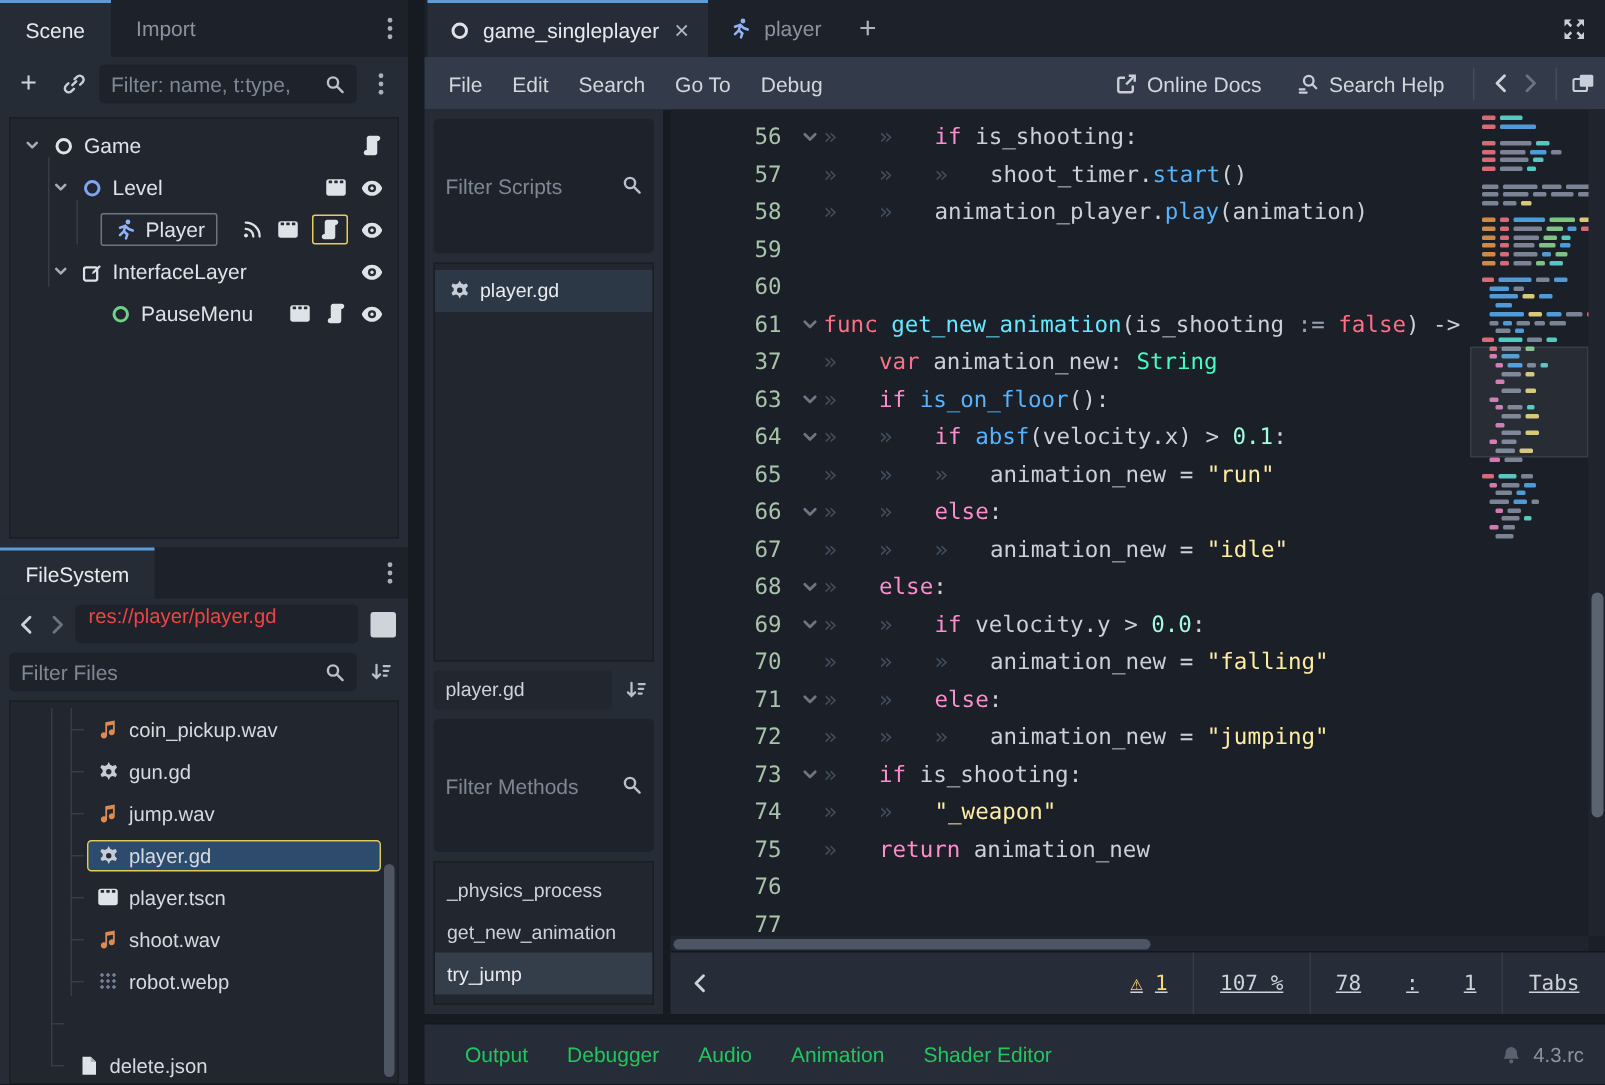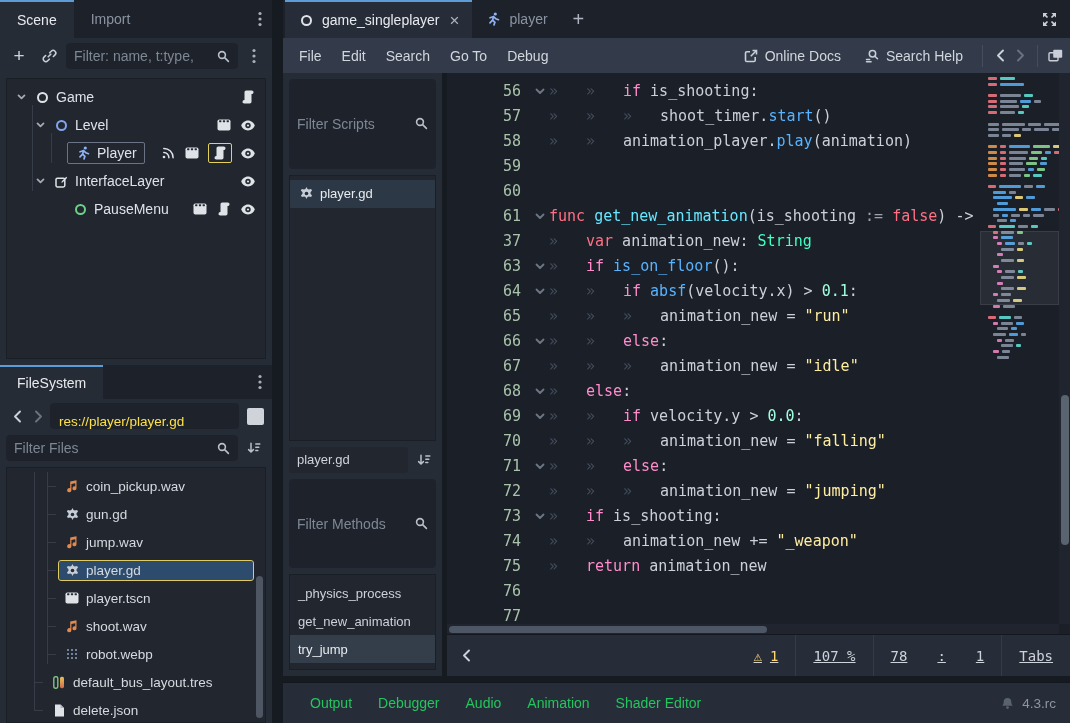--- a/index.html
+++ b/index.html
@@ -37,22 +37,22 @@
   .trailing{display:flex;align-items:center;gap:8px;padding-right:9px;}
   .hl-box{display:flex;border:1px solid #e3cf5a;border-radius:2px;padding:2px 3px;}
   .ring{width:11px;height:11px;border:2.2px solid #dfe3e8;border-radius:50%;box-sizing:border-box;flex:none;}
   .expander{width:16px;display:flex;justify-content:center;flex:none;}
   .guide{position:absolute;width:1px;background:#363d49;}
   .dash{width:9px;height:1px;background:#363d49;margin-right:3px;flex:none;}
 
   .fs-nav{display:flex;align-items:center;gap:3px;height:34px;padding:0 8px;}
   .nav-chev{display:flex;align-items:center;justify-content:center;width:18px;height:24px;color:#cdd2da;}
   .nav-chev.dim{color:#6a7380;}
-  .path-box{flex:1;display:flex;align-items:flex-end;height:26px;background:#1e232b;border-radius:4px;
-            padding:0 9px;color:#fde047;font-size:13.5px;white-space:nowrap;overflow:hidden;}
+  .path-box{flex:1;display:flex;align-items:flex-start;height:26px;background:#1e232b;border-radius:4px;
+            padding:0 9px;color:#ef4444;font-size:13.5px;white-space:nowrap;overflow:hidden;}
   .sq-btn{width:17px;height:17px;background:#cfd4da;border:none;border-radius:2px;margin-left:5px;flex:none;}
   .fs-filter{display:flex;align-items:center;gap:4px;height:30px;padding:0 6px;}
   .scroll-thumb-v{position:absolute;right:2px;width:7px;border-radius:4px;background:#4e5664;}
 
   
   #editor{position:absolute;left:283px;top:0;width:787px;height:723px;background:#161a21;}
   #script-tabbar{display:flex;align-items:stretch;height:38px;background:#1d222a;}
   .s-tab{display:flex;align-items:center;gap:8px;padding:0 13px;color:#8b93a1;}
   .s-tab.active{background:#272d38;border-top:2px solid #5d9cd6;color:#e7eaef;}
   .s-tab .close{color:#aeb4bf;font-size:17px;line-height:1;margin-left:2px;}
@@ -477,35 +477,20 @@
           <div class="row-body">
             <span class="t-ico">
               <span class="img-ico"></span>
             </span>
             <span class="t-name">robot.webp</span>
           </div>
         </div>
         <div class="t-row">
           <span class="row-pad" style="width: 27px;"></span>
           <span class="dash"></span>
-          <div class="row-body">
-            <span class="t-ico">
-              <svg width="12" height="13" viewBox="0 0 12 13">
-                <defs>
-                  <linearGradient id="busg" x1="0" y1="0" x2="0" y2="1">
-                    <stop offset="0" stop-color="#e9c25a"></stop>
-                    <stop offset="1" stop-color="#d2694d"></stop>
-                  </linearGradient>
-                </defs>
-                <rect x="0.8" y="0.8" width="4" height="11.4" rx="1.6" fill="none" stroke="#7dc383" stroke-width="1.4"></rect>
-                <rect x="7" y="0.8" width="4" height="11.4" rx="1.6" fill="url(#busg)"></rect>
-              </svg>
-            </span>
-            <span class="t-name">default_bus_layout.tres</span>
-          </div>
         </div>
         <div class="t-row">
           <span class="row-pad" style="width: 27px;"></span>
           <span class="dash"></span>
           <div class="row-body">
             <span class="t-ico">
               <svg width="11" height="13" viewBox="0 0 11 13">
                 <path d="M1 .5h5.5L10 4v8.5H1z" fill="#dfe3e8"></path>
                 <path d="M6.5.5L10 4H6.5z" fill="#aab2bd"></path>
               </svg>
@@ -696,21 +681,21 @@
                     <path d="M1.5 1.5L5 5l3.5-3.5"></path>
                   </svg></span><span class="tab">»</span><span class="tab">»</span><span class="tk-c">if </span><span class="tk-x">velocity.y &gt; </span><span class="tk-n">0.0</span><span class="tk-x">:</span></div>
               <div class="code-line"><span class="ln">70</span><span class="fold"></span><span class="tab">»</span><span class="tab">»</span><span class="tab">»</span><span class="tk-x">animation_new = </span><span class="tk-s">"falling"</span></div>
               <div class="code-line"><span class="ln">71</span><span class="fold"><svg width="10" height="7" viewBox="0 0 10 7" fill="none" stroke="#6d7682" stroke-width="1.8" stroke-linecap="round" stroke-linejoin="round">
                     <path d="M1.5 1.5L5 5l3.5-3.5"></path>
                   </svg></span><span class="tab">»</span><span class="tab">»</span><span class="tk-c">else</span><span class="tk-x">:</span></div>
               <div class="code-line"><span class="ln">72</span><span class="fold"></span><span class="tab">»</span><span class="tab">»</span><span class="tab">»</span><span class="tk-x">animation_new = </span><span class="tk-s">"jumping"</span></div>
               <div class="code-line"><span class="ln">73</span><span class="fold"><svg width="10" height="7" viewBox="0 0 10 7" fill="none" stroke="#6d7682" stroke-width="1.8" stroke-linecap="round" stroke-linejoin="round">
                     <path d="M1.5 1.5L5 5l3.5-3.5"></path>
                   </svg></span><span class="tab">»</span><span class="tk-c">if </span><span class="tk-x">is_shooting:</span></div>
-              <div class="code-line"><span class="ln">74</span><span class="fold"></span><span class="tab">»</span><span class="tab">»</span><span class="tk-x">animation_new += </span><span class="tk-s">"_weapon"</span></div>
+              <div class="code-line"><span class="ln">74</span><span class="fold"></span><span class="tab">»</span><span class="tab">»</span><span class="tk-s">"_weapon"</span></div>
               <div class="code-line"><span class="ln">75</span><span class="fold"></span><span class="tab">»</span><span class="tk-c">return</span><span class="tk-x"> animation_new</span></div>
               <div class="code-line"><span class="ln">76</span><span class="fold"></span></div>
               <div class="code-line"><span class="ln">77</span><span class="fold"></span></div>
             </div>
           <div id="minimap">
             <div id="mm-rows">
                 <div class="mm-row" style="margin-left: 0px;">
                   <span class="mm-seg" style="background: rgb(214, 107, 118); width: 9px;"></span>
                   <span class="mm-seg" style="background: rgb(86, 200, 194); width: 15px;"></span>
                 </div>

